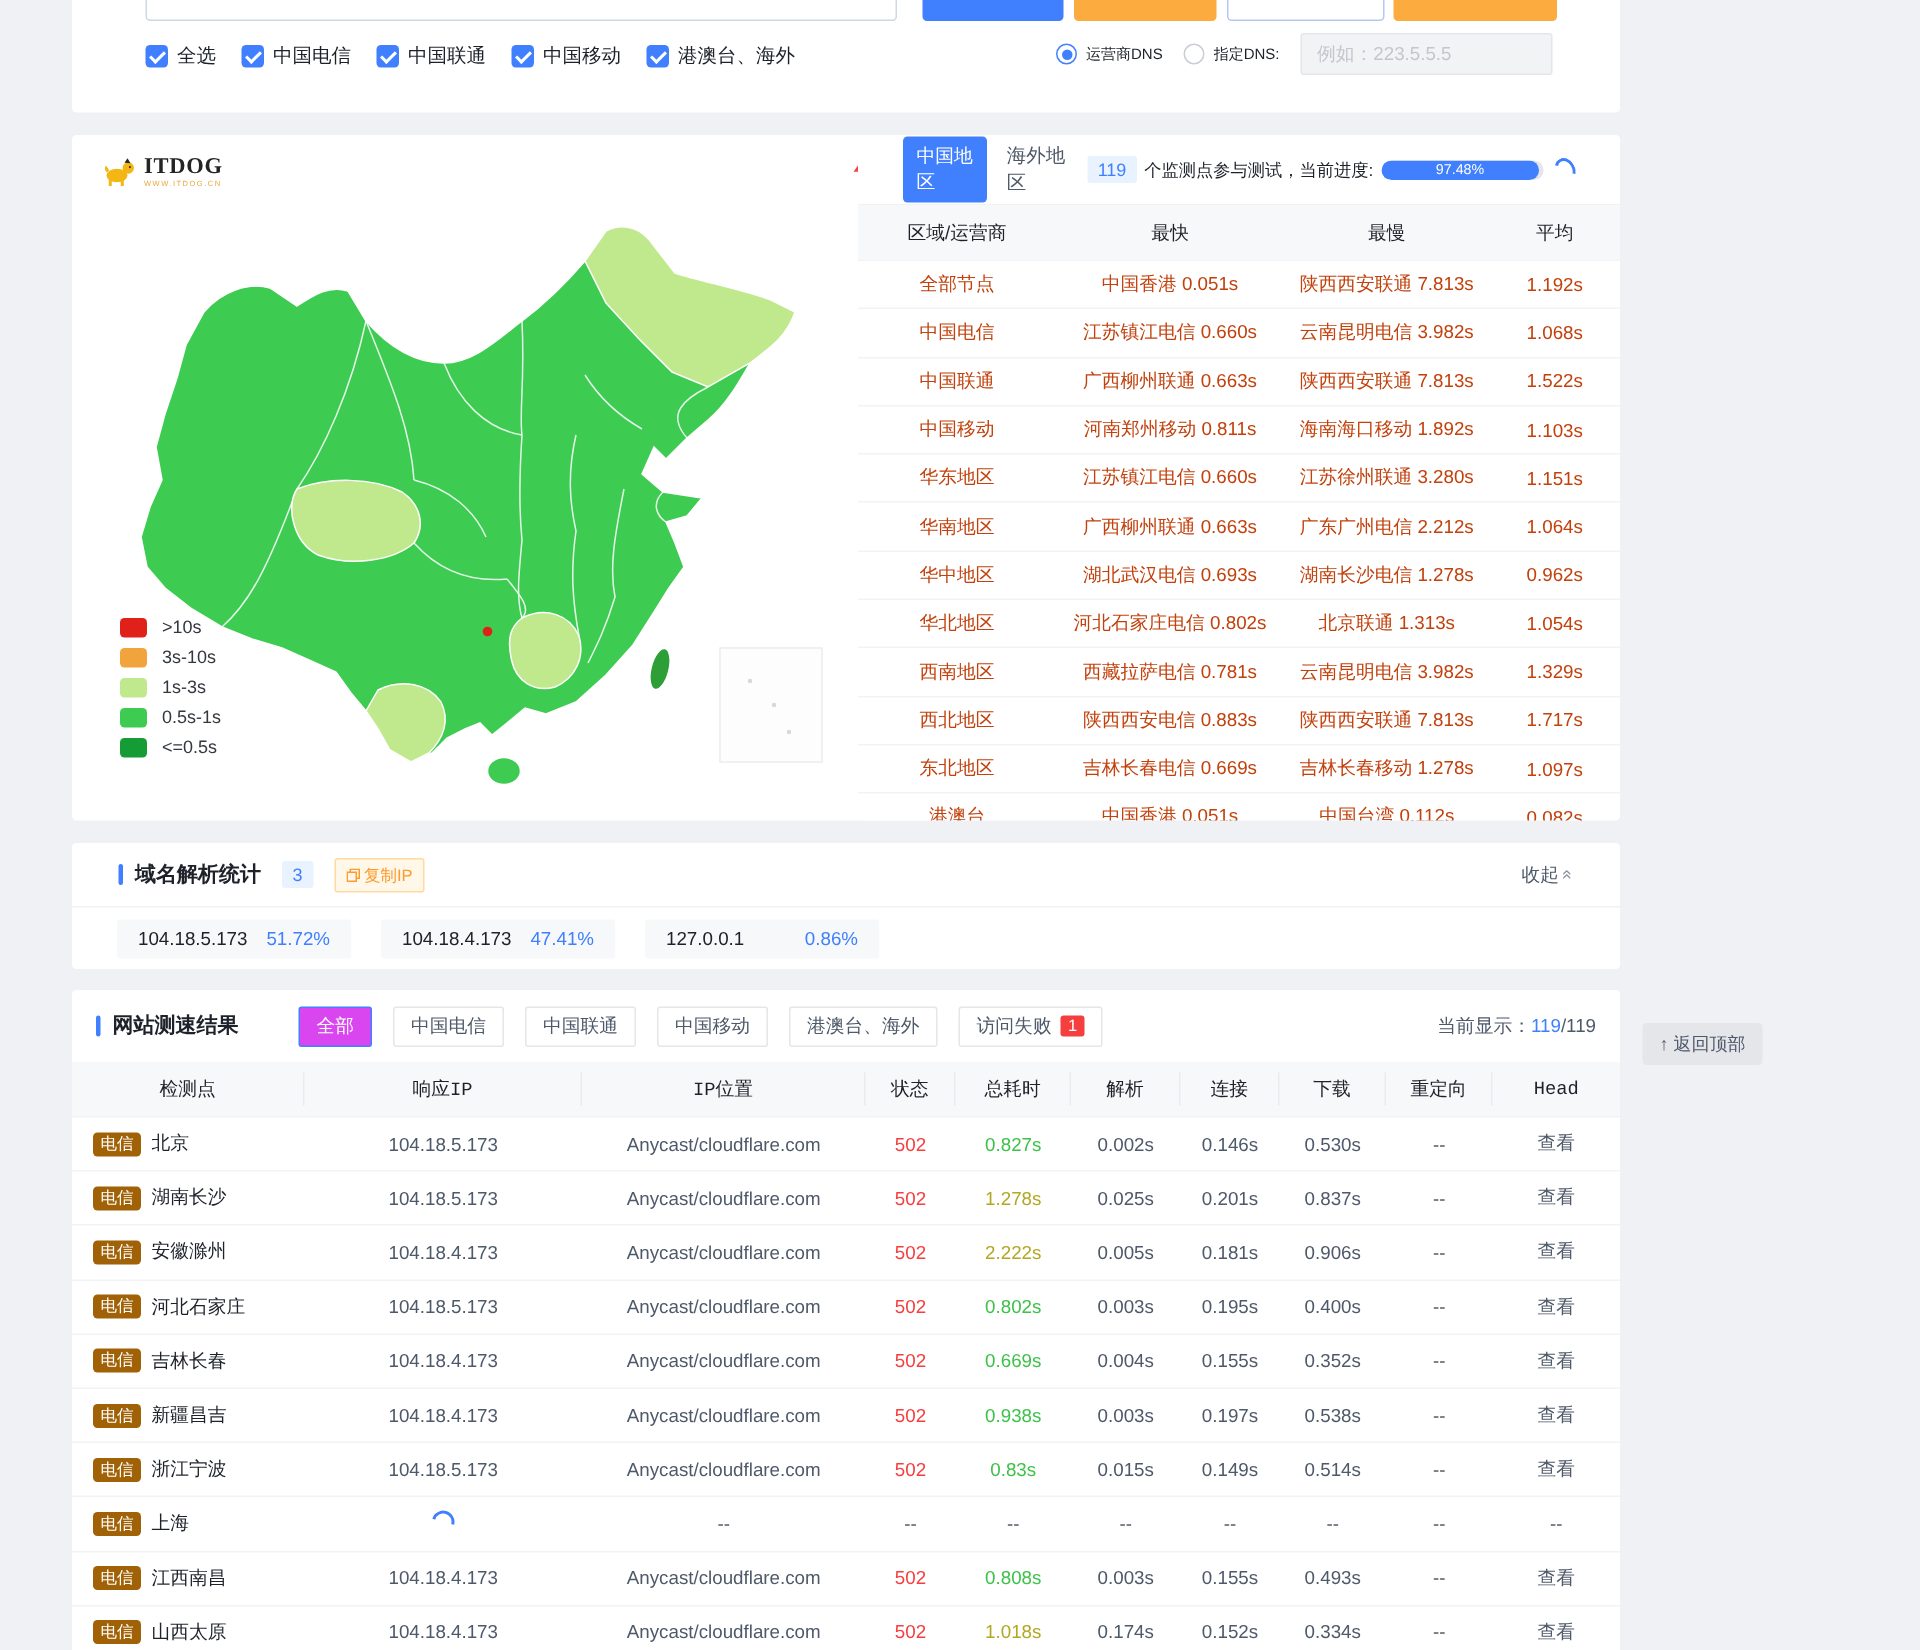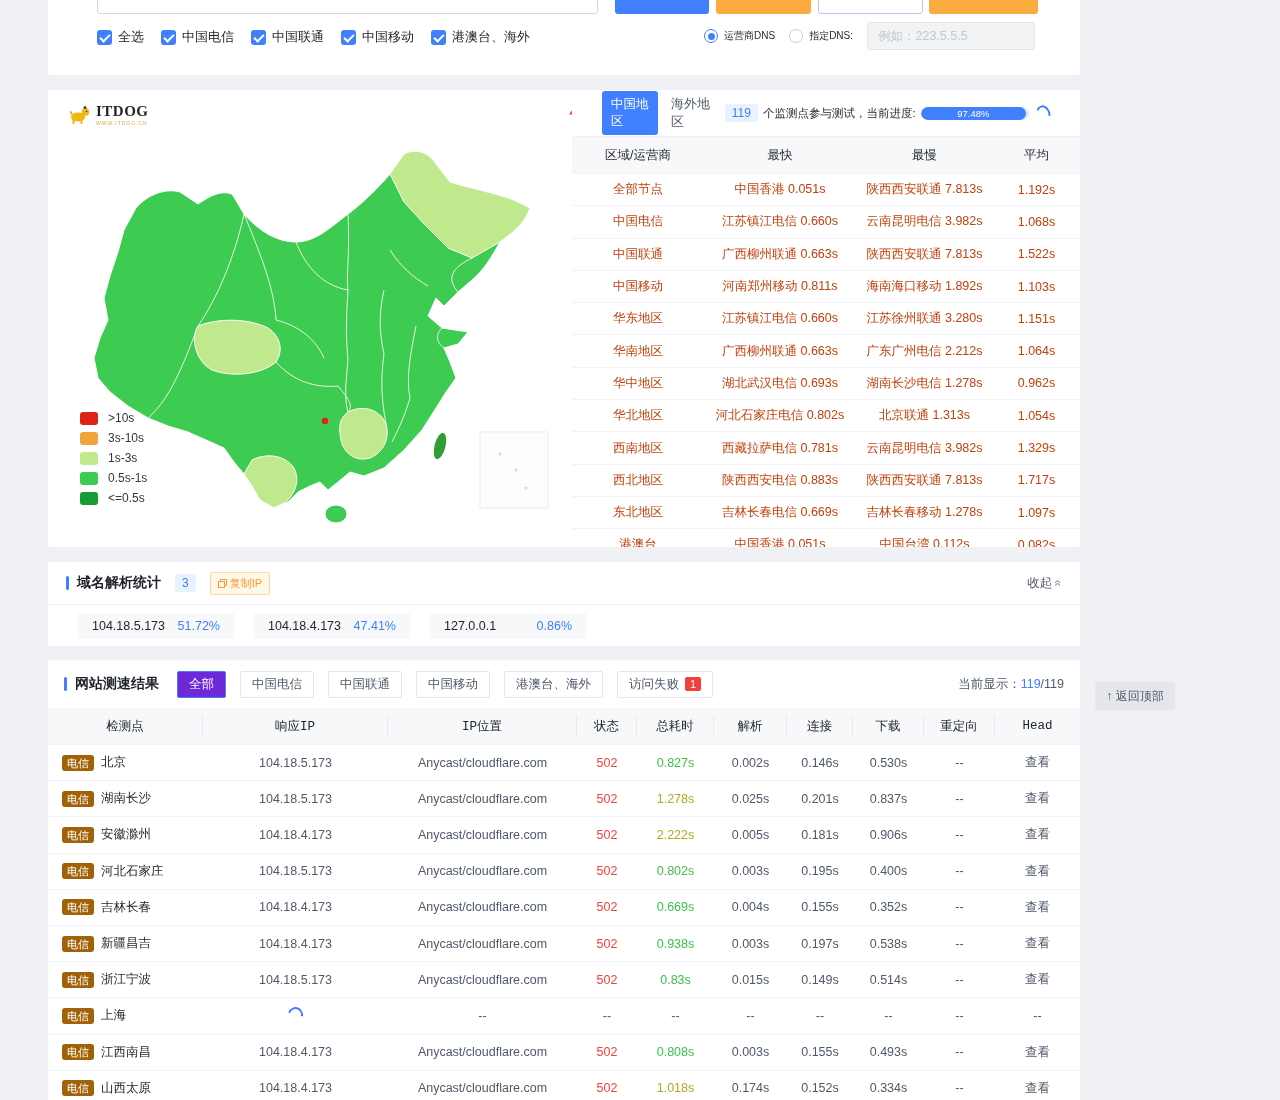--- a/index.html
+++ b/index.html
@@ -60,38 +60,38 @@
            border-top-color:#4080ff;border-right-color:#4080ff;margin-left:8px;transform:rotate(-30deg);}
   .sp-hrow{height:36px;background:#f7f8fa;display:flex;align-items:center;font-size:12.5px;color:#1d2129;}
   .sc{text-align:center;box-sizing:border-box;}
   .s1{width:132px;} .s2{width:152px;} .s3{width:137px;} .s4{width:87px;}
   .srow{height:31.3px;display:flex;align-items:center;border-top:1px solid #f2f3f5;font-size:12.5px;color:#c2410c;}
 
   
   #dns-card{left:48px;top:562px;width:1032px;height:84px;overflow:hidden;}
   .sec-bar{width:3px;height:14px;background:#4080ff;border-radius:2px;margin-right:8px;}
   .sec-title{font-size:14px;font-weight:bold;color:#1d2129;}
-  .dc-header{height:42px;display:flex;align-items:center;padding:0 18px;border-bottom:1px solid #f0f1f3;}
+  .dc-header{height:42px;display:flex;align-items:center;padding:0 31px;border-bottom:1px solid #f0f1f3;}
   .copy-btn{display:flex;align-items:center;margin-left:14px;background:#fff7e8;border:1px solid #ffd9a0;
             color:#ff9a2e;font-size:11px;padding:3px 7px;border-radius:2px;cursor:pointer;}
   .copy-btn svg{margin-right:3px;}
   .collapse{margin-left:auto;font-size:12.5px;color:#4e5969;cursor:pointer;display:flex;align-items:center;}
   .collapse-icon{display:inline-block;transform:rotate(90deg);margin-left:3px;font-size:12px;color:#86909c;}
   .dc-body{display:flex;align-items:center;height:42px;padding-left:30px;}
   .chip{width:128px;display:flex;justify-content:space-between;align-items:center;background:#f7f8fa;
         padding:6px 14px;margin-right:20px;border-radius:2px;font-size:12.5px;}
   .chip-ip{color:#1d2129;} .chip-pct{color:#4080ff;}
 
   
   #results-card{left:48px;top:660px;width:1032px;height:450px;overflow:hidden;}
   .rc-header{height:48px;display:flex;align-items:center;padding:0 16px;}
   .tabs{display:flex;align-items:center;margin-left:18px;}
   .tab{font-size:12.5px;color:#4e5969;border:1px solid #e5e6eb;background:#fff;border-radius:2px;
        padding:4px 11px;margin-right:14px;cursor:pointer;display:flex;align-items:center;}
-  .tab.active{background:#6d28d9;color:#fff;border-color:#4080ff;}
+  .tab.active{background:#d946ef;color:#fff;border-color:#4080ff;margin-left:22px;}
   .tab-badge{background:#f53f3f;color:#fff;font-size:11px;padding:1px 5px;border-radius:2px;margin-left:6px;line-height:12px;}
   .display-info{margin-left:auto;font-size:12.5px;color:#4e5969;}
   .display-count{color:#4080ff;}
   .rt-head{height:36px;background:#f7f8fa;display:flex;align-items:center;font-size:12.5px;color:#1d2129;}
   .hc{display:flex;align-items:center;justify-content:center;height:22px;box-sizing:border-box;border-right:1px solid #e9ebee;font-family:Liberation Mono, monospace;}
   .hc:last-child{border-right:none;}
   .c1{width:155px;} .c2{width:185px;} .c3{width:189px;} .c4{width:60px;} .c5{width:77px;}
   .c6{width:73px;} .c7{width:66px;} .c8{width:71px;} .c9{width:71px;} .c10{width:85px;}
   .trow{height:35.2px;display:flex;align-items:center;border-top:1px solid #f2f3f5;font-size:12.5px;color:#4e5969;}
   .tc{text-align:center;box-sizing:border-box;}

